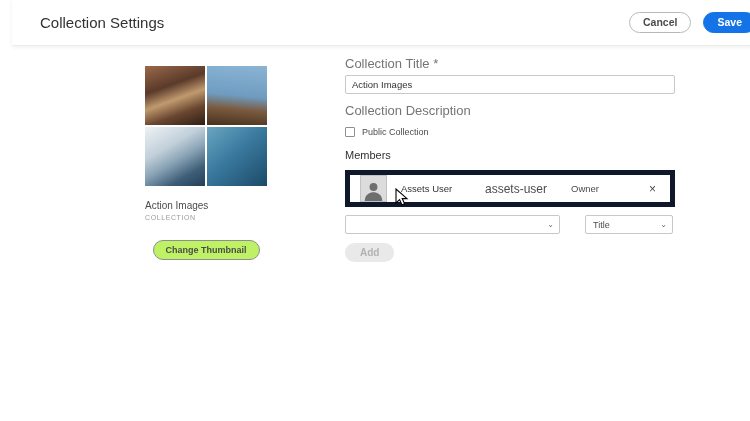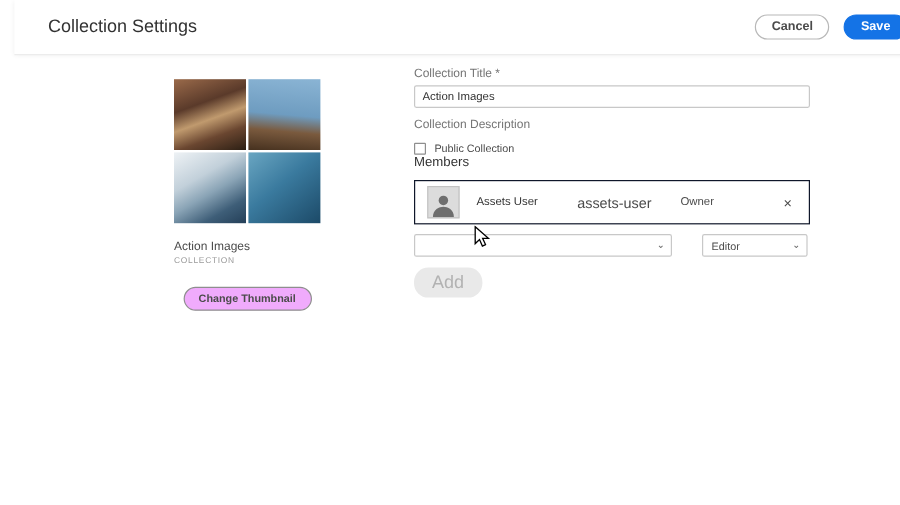--- a/index.html
+++ b/index.html
@@ -39,46 +39,46 @@
   }
   .thumb { width:100%; height:100%; }
   .thumb-1 { background:linear-gradient(160deg,#9a6a4a 0%,#5a3a2a 35%,#c09a6e 55%,#6a4630 75%,#2c1f14 100%); }
   .thumb-2 { background:linear-gradient(185deg,#8ab4d4 0%,#6e9cc0 50%,#7a5a3e 72%,#46311f 100%); }
   .thumb-3 { background:linear-gradient(150deg,#eef2f5 0%,#c2d0da 35%,#8aa4b6 55%,#3e5e78 78%,#243f58 100%); }
   .thumb-4 { background:linear-gradient(140deg,#6aa6c2 0%,#3a7a9e 45%,#1c4a68 100%); }
   .collection-name { margin-top:14px; font-size:10px; color:#4b4b4b; }
   .collection-type { margin-top:3px; font-size:7px; letter-spacing:0.6px; color:#9a9a9a; }
   .change-thumb-wrap { margin-top:18px; text-align:center; }
   .btn-change-thumb {
-    display:inline-block; background:#f0abfc; border:1.5px solid #8e8e8e;
+    display:inline-block; background:#bef264; border:1.5px solid #8e8e8e;
     color:#4b4b4b; font-size:9px; font-weight:bold;
     border-radius:12px; padding:4px 12px; cursor:pointer; user-select:none;
   }
 
   
   .form { position:absolute; left:345px; top:56px; width:330px; }
-  .field-label { font-size:10px; color:#757575; margin-bottom:3px; }
+  .field-label { font-size:13px; color:#757575; margin-bottom:3px; }
   .text-input {
     width:100%; height:19px; border:1px solid #c8c8c8; border-radius:2px;
     font-family:"Liberation Sans", sans-serif;
     font-size:9.5px; padding:0 6px; color:#323232; background:#fff; outline:none;
   }
   .field { margin-bottom:9px; }
 
-  .checkbox-row { display:flex; align-items:center; margin-top:3px; margin-bottom:0; }
+  .checkbox-row { display:flex; align-items:center; margin-top:3px; margin-bottom:12px; }
   .checkbox-box {
     width:10px; height:10px; border:1px solid #8e8e8e; border-radius:1px;
     background:#fff; cursor:pointer; flex:none;
   }
   .checkbox-label { font-size:9px; color:#4b4b4b; margin-left:7px; }
 
   .section-heading { font-size:11px; color:#323232; margin-top:0; }
 
   .member-card {
-    margin-top:9px; border:1px solid #0f172a; background:#ffffff;
+    margin-top:9px; border:5px solid #0f172a; background:#ffffff;
     display:flex; align-items:center; padding:6px 10px; height:37px;
   }
   .avatar {
     width:27px; height:27px; background:#dcdcdc; border:1px solid #c2c2c2;
     display:flex; align-items:flex-end; justify-content:center; overflow:hidden; flex:none;
   }
   .member-name { font-size:9.5px; color:#323232; width:84px; margin-left:14px; }
   .member-username { font-size:12px; color:#4b4b4b; width:86px; }
   .member-role { font-size:9.5px; color:#4b4b4b; width:70px; }
   .member-remove {
@@ -100,21 +100,21 @@
   }
   .role-select {
     margin-left:25px; width:88px; height:19px; border:1px solid #c8c8c8; border-radius:2px;
     background:#fff; display:flex; align-items:center; cursor:pointer;
   }
   .role-select-value { flex:1; font-size:9px; color:#4b4b4b; padding-left:7px; }
 
   .btn-add {
     margin-top:9px; display:inline-block; background:#e9e9e9; color:#b2b2b2;
     border:none; border-radius:12px; padding:4px 15px;
-    font-size:15px; font-weight:normal; cursor:default; user-select:none;
+    font-size:10px; font-weight:bold; cursor:default; user-select:none;
   }
 
   
   .cursor { position:absolute; left:395px; top:188px; z-index:10; pointer-events:none; }
 </style>
 </head>
 <body>
 
 <div class="header">
   <div class="header-title">Collection Settings</div>
@@ -169,21 +169,21 @@
     <div class="member-remove">×</div>
   </div>
 
 
   <div class="add-user-row">
     <div class="combo">
       <input class="combo-input" type="text" value="" style="">
       <div class="combo-chevron">⌄</div>
     </div>
     <div class="role-select">
-      <div class="role-select-value">Editor</div>
+      <div class="role-select-value">Title</div>
       <div class="select-chevron">⌄</div>
     </div>
   </div>
 
   <div class="btn-add">Add</div>
 
 </div>
 
 <div class="cursor">
   <svg width="14" height="19" viewBox="0 0 14 19">

